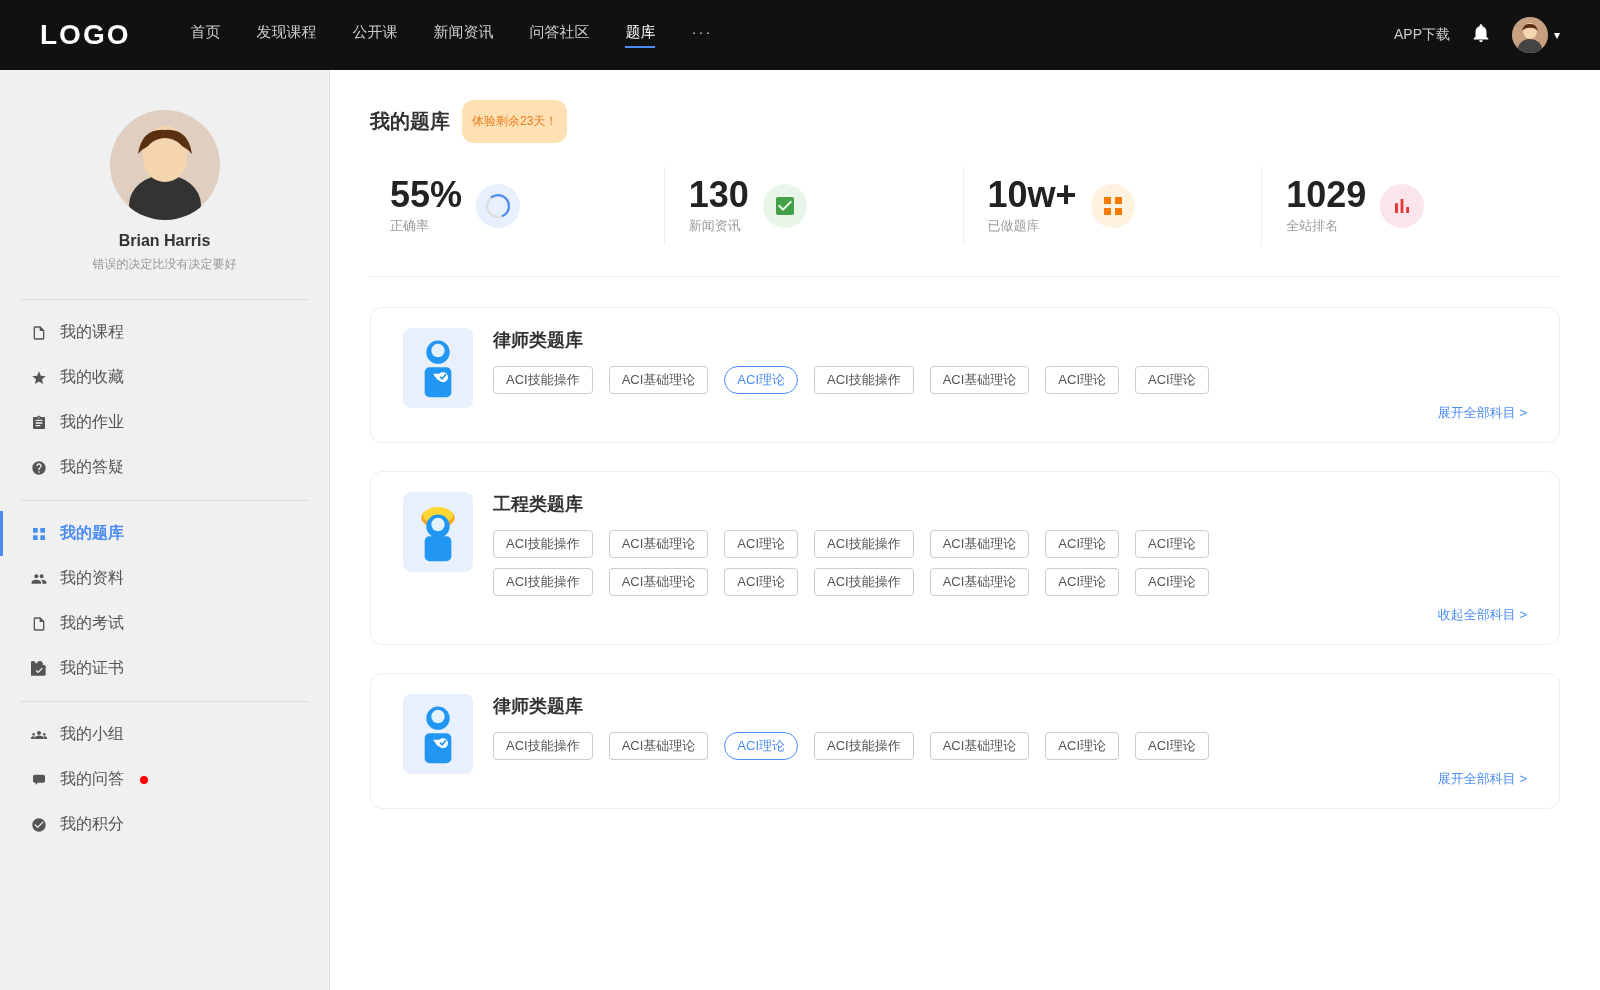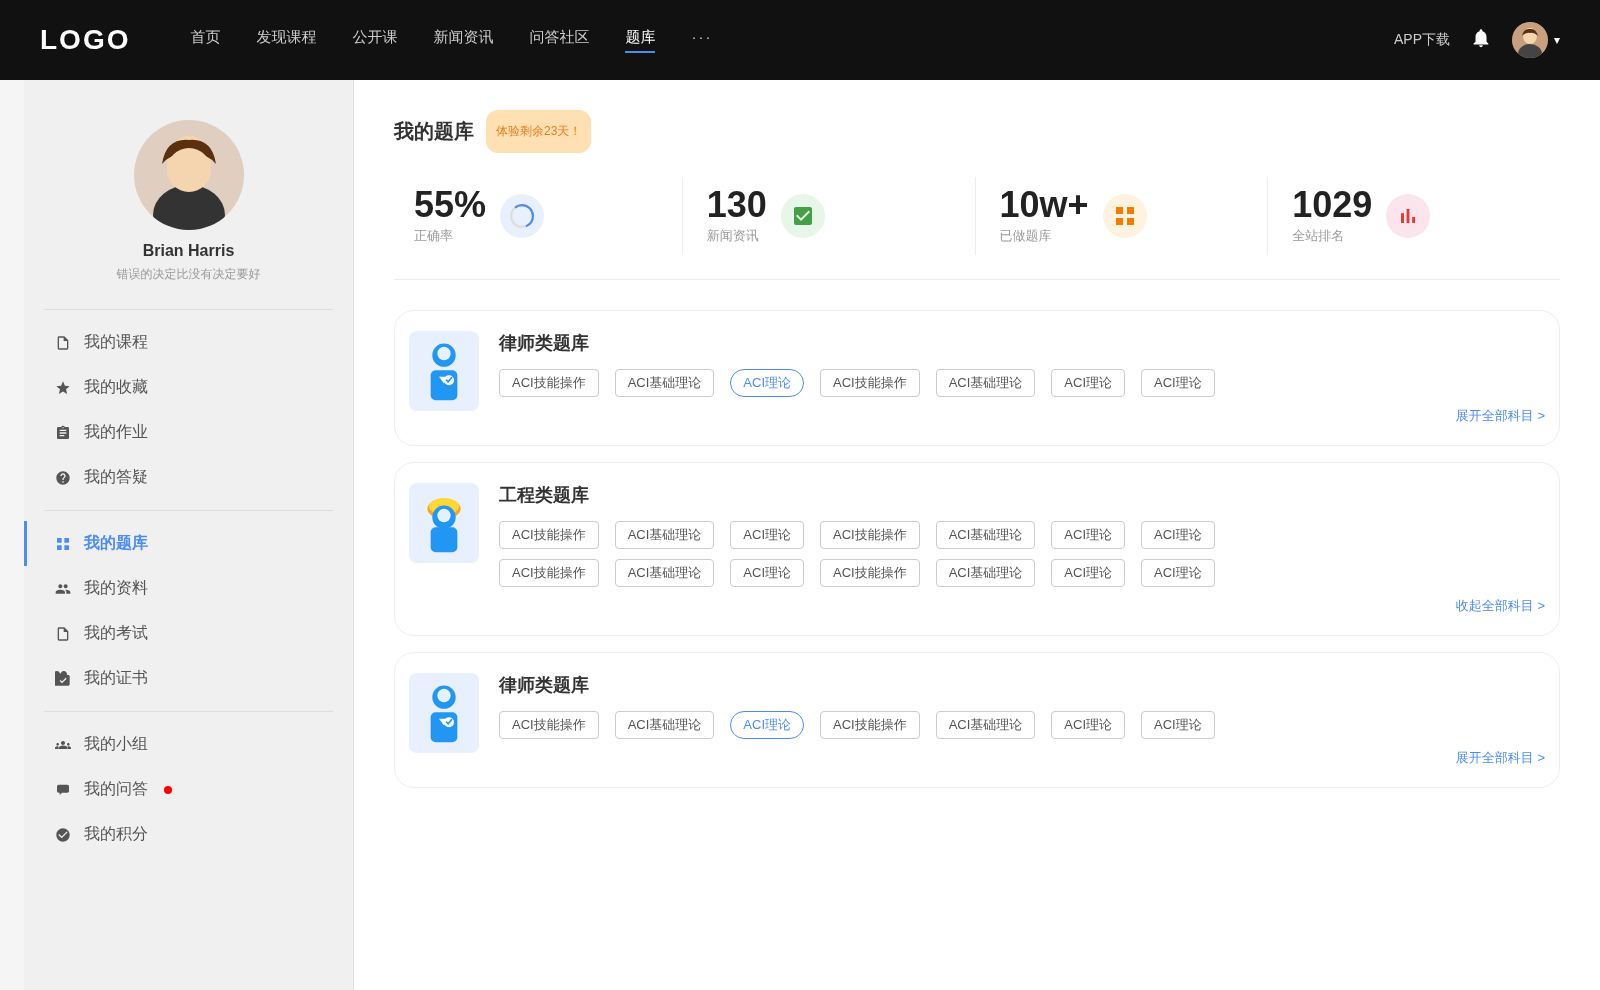--- a/index.html
+++ b/index.html
@@ -1,21 +1,21 @@
 <!DOCTYPE html>
 <html><head>
   <meta charset="utf-8">
   <style>
     * { margin: 0; padding: 0; box-sizing: border-box; }
     body { font-family: 'PingFang SC', 'Microsoft YaHei', sans-serif; background: #f5f5f5; width: 1600px; height: 990px; overflow: hidden; }
 
     
     .navbar {
       background: #111;
-      height: 80px;
+      height: 70px;
       display: flex;
       align-items: center;
       padding: 0 40px;
       color: white;
     }
     .navbar-logo {
       font-size: 28px;
       font-weight: bold;
       color: white;
       margin-right: 60px;
@@ -76,21 +76,20 @@
       height: 920px;
     }
 
     
     .sidebar {
       width: 330px;
       background: #f0f0f0;
       border-right: 1px solid #e0e0e0;
       padding: 20px 0;
       overflow-y: auto;
-      margin-left: 24px;
     }
     .profile-section {
       display: flex;
       flex-direction: column;
       align-items: center;
       padding: 20px 20px 16px;
     }
     .profile-avatar {
       width: 110px;
       height: 110px;
@@ -181,21 +180,21 @@
       padding: 13px 10px;
       border-radius: 12px;
     }
 
     
     .stats-row {
       display: flex;
       gap: 4px;
       margin-bottom: 30px;
       border-bottom: 1px solid #eee;
-      padding-bottom: 24px;
+      padding-bottom: 31px;
     }
     .stat-item {
       flex: 1;
       display: flex;
       align-items: center;
       gap: 14px;
       padding: 10px 20px;
       border-right: 1px solid #eee;
     }
     .stat-item:last-child { border-right: none; }
@@ -240,23 +239,23 @@
     }
     .tab-item.active {
       color: #4c8cf5;
       border-bottom: 2px solid #4c8cf5;
       font-weight: 600;
     }
 
     
     .qbank-card {
       border: 1px solid #eee;
-      border-radius: 20px;
-      padding: 20px 14px;
-      margin-bottom: 16px;
+      border-radius: 12px;
+      padding: 20px 32px;
+      margin-bottom: 28px;
     }
     .qbank-header {
       display: flex;
       align-items: flex-start;
       gap: 20px;
     }
     .qbank-icon-wrap {
       width: 70px;
       height: 80px;
       background: #e8f0fe;

